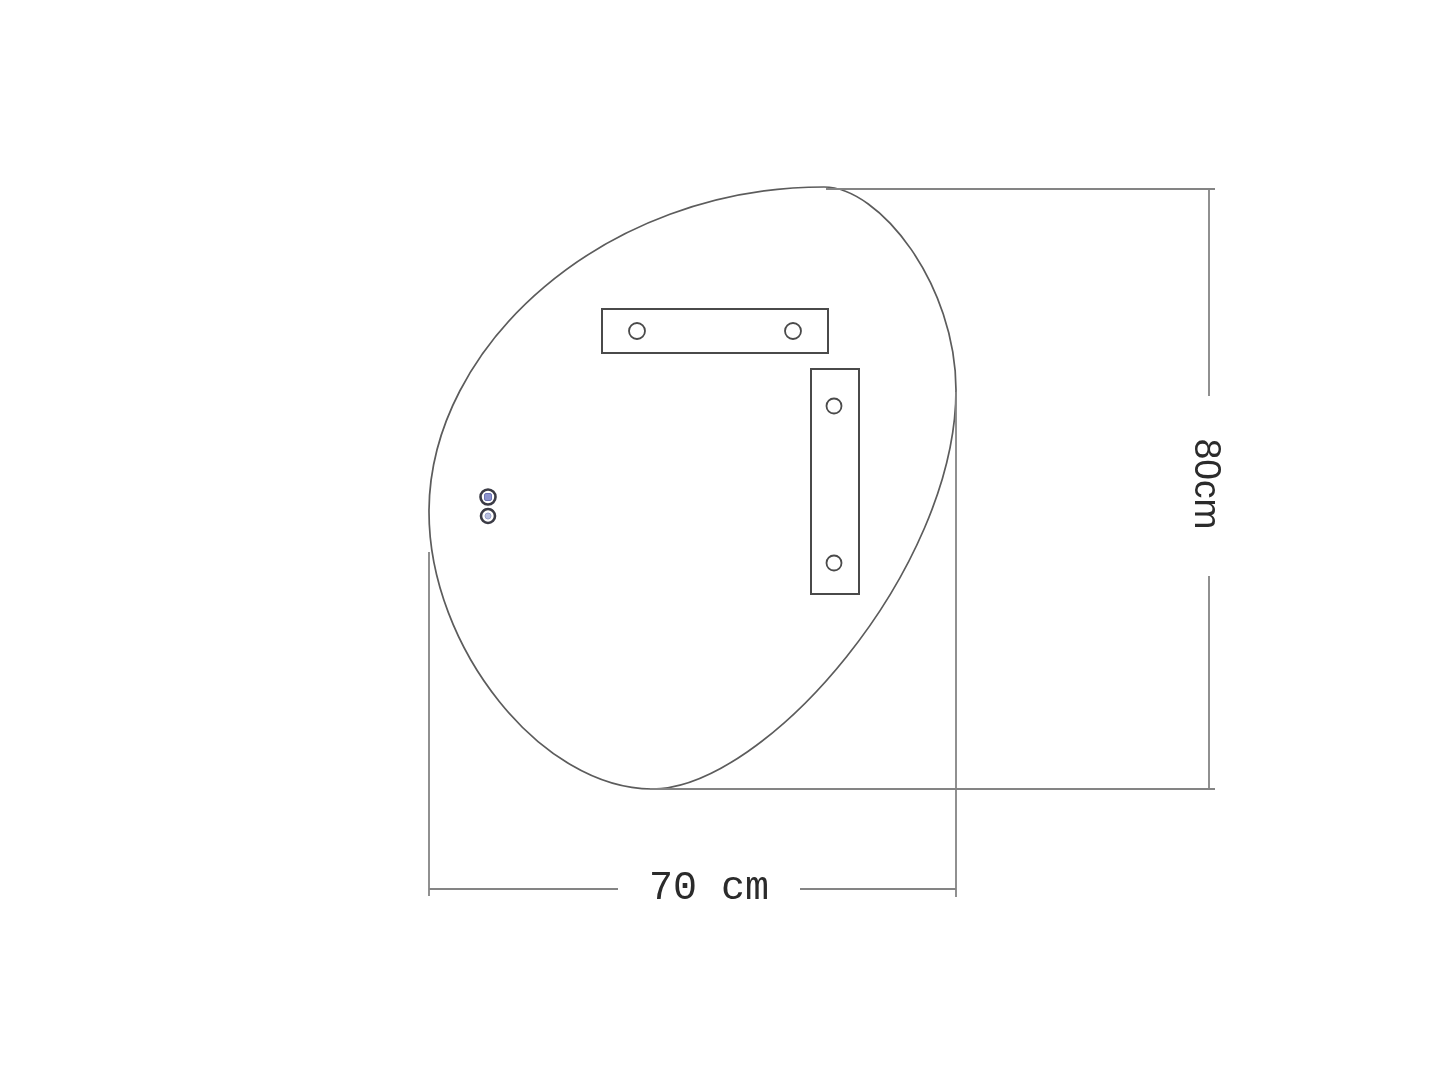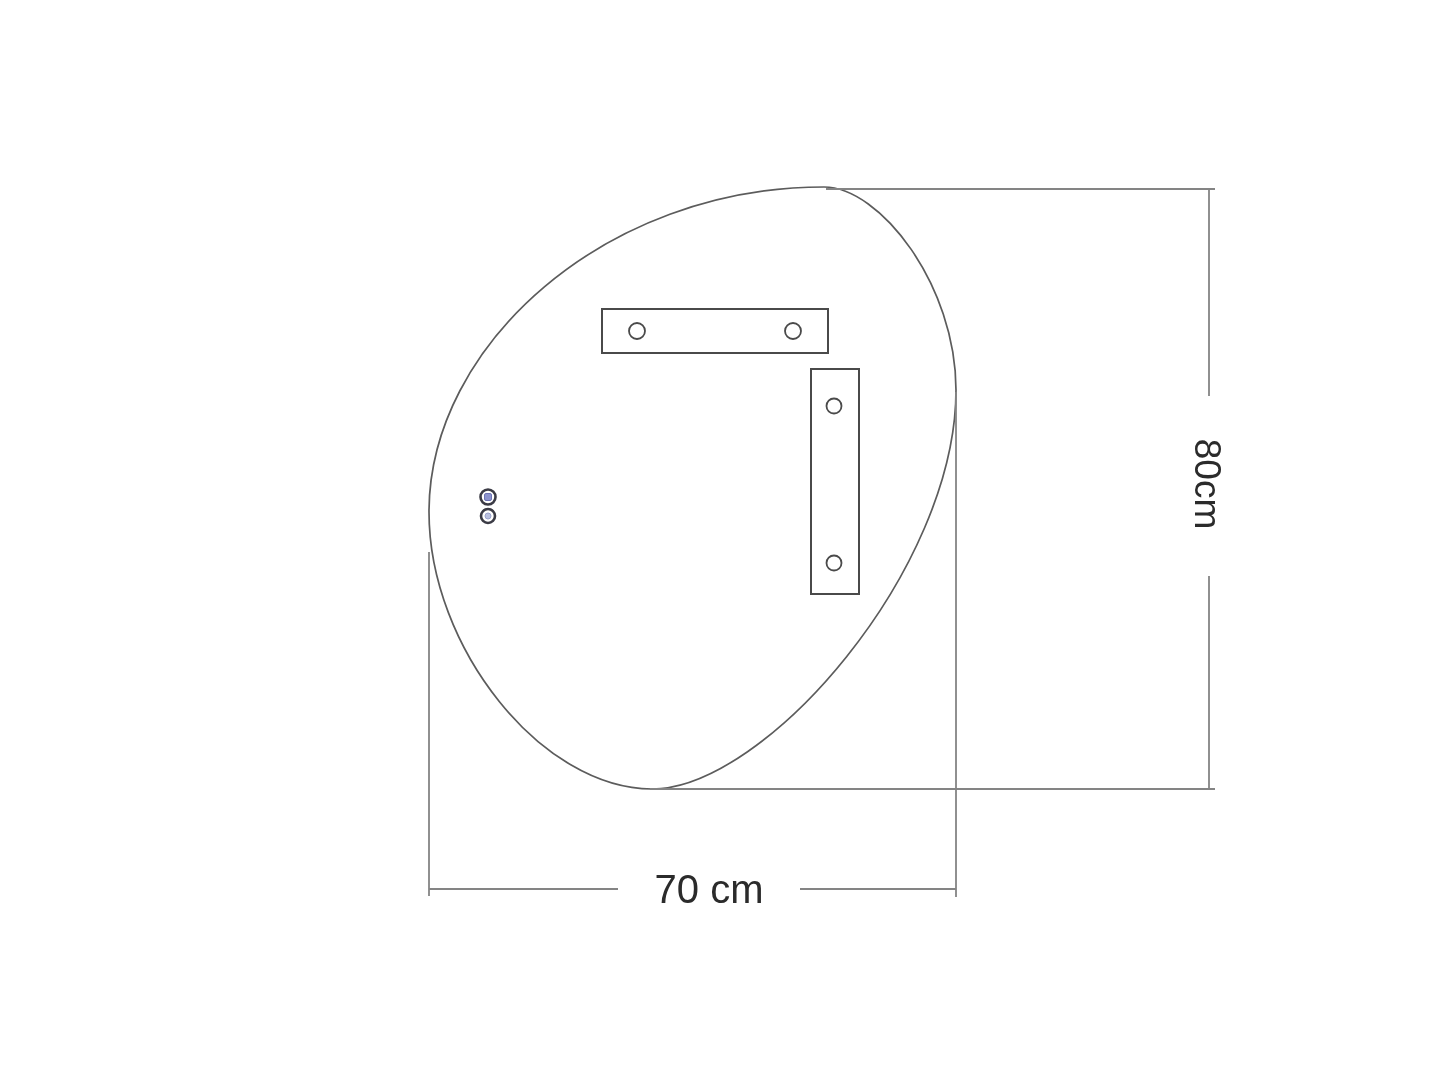--- a/index.html
+++ b/index.html
@@ -26,21 +26,21 @@
   .bracket{fill:#ffffff;stroke:var(--bracket);stroke-width:2;}
   .hole{fill:#ffffff;stroke:var(--bracket);stroke-width:1.8;}
   .dim{stroke:var(--dimension-line);stroke-width:1.8;fill:none;}
   .sensor-outer{fill:#ffffff;stroke:var(--sensor-ring);stroke-width:2.6;}
   .sensor-glyph-top{fill:var(--sensor-fill-top);stroke:#6d74b5;stroke-width:1;}
   .sensor-glyph-bottom{fill:var(--sensor-fill-bottom);stroke:#9ba3cc;stroke-width:1;}
   .dim-label{
     position:absolute;color:var(--label-text);white-space:nowrap;
     transform:translate(-50%,-50%);line-height:1;
   }
-  .dim-label.width{left:709px;top:889px;font-size:40px;}
+  .dim-label.width{left:709px;top:889px;font-size:40px;font-family:Liberation Mono, monospace;}
   .dim-label.height{left:1207px;top:484px;font-size:37px;transform:translate(-50%,-50%) rotate(90deg);}
 </style>
 </head>
 <body>
 
 <div class="canvas">
 
   <svg class="drawing-svg" width="1440" height="1080" viewBox="0 0 1440 1080" xmlns="http://www.w3.org/2000/svg">
 
     <path class="pebble" d="M 824,187

